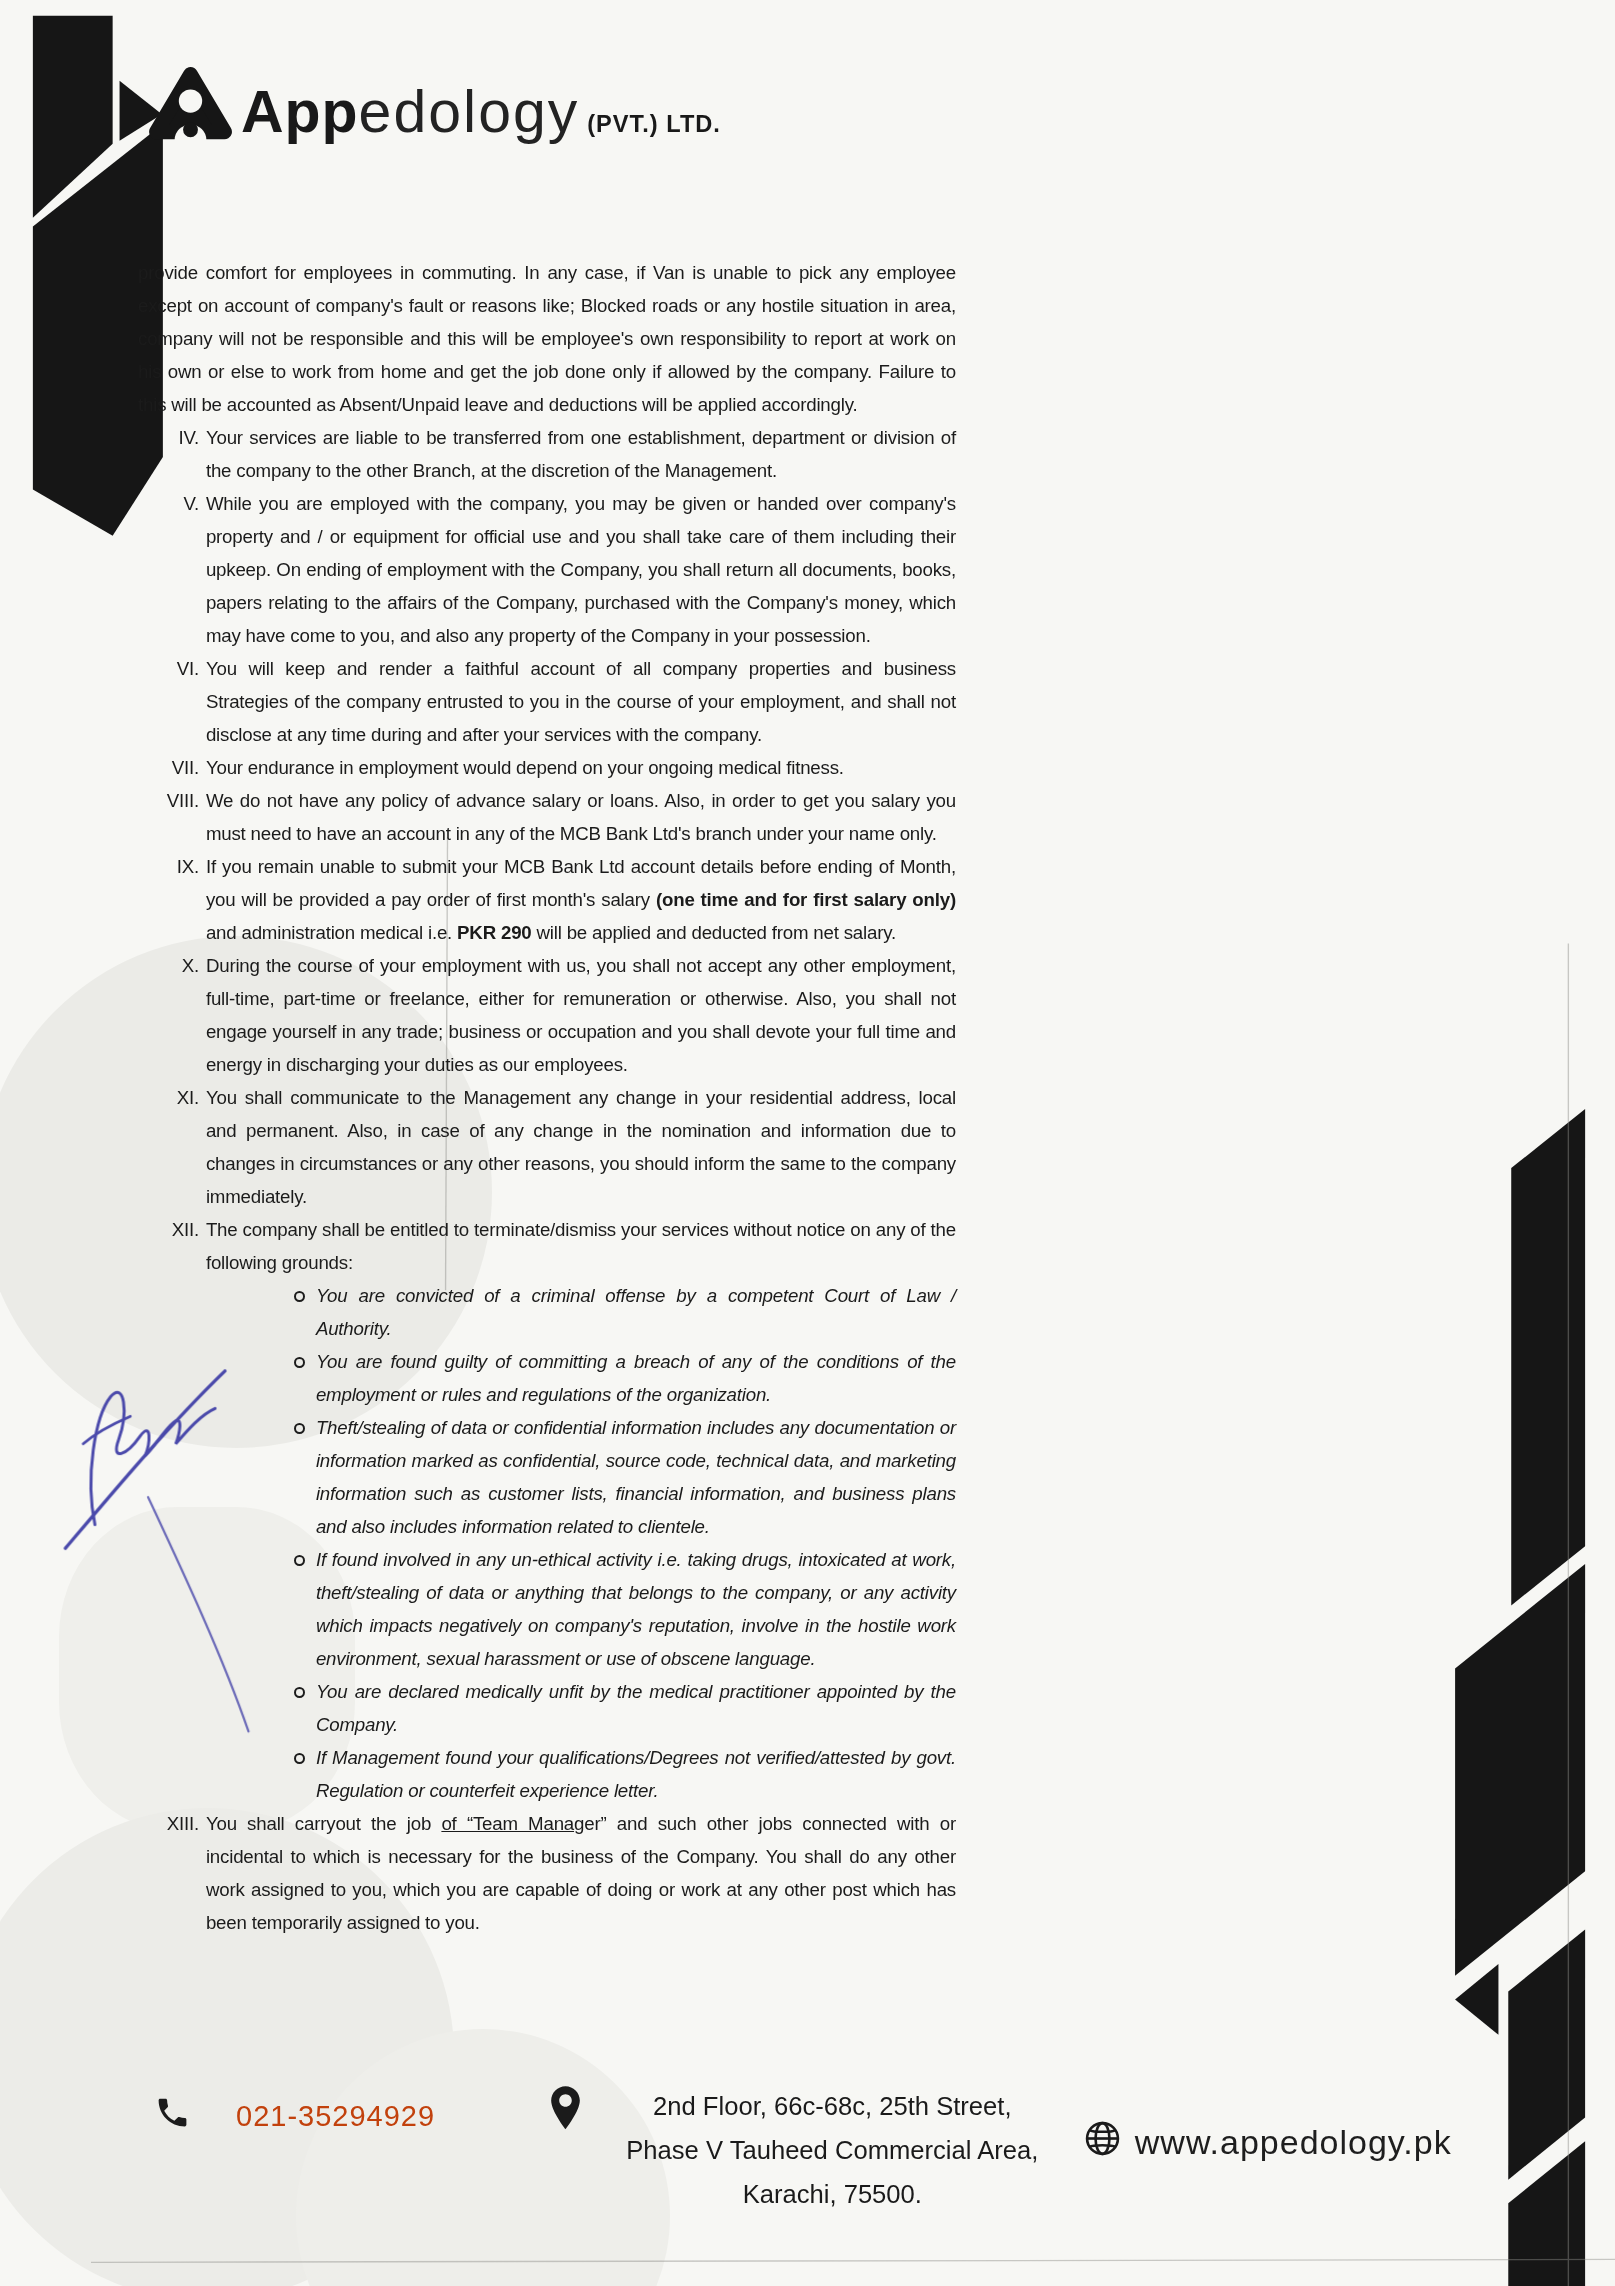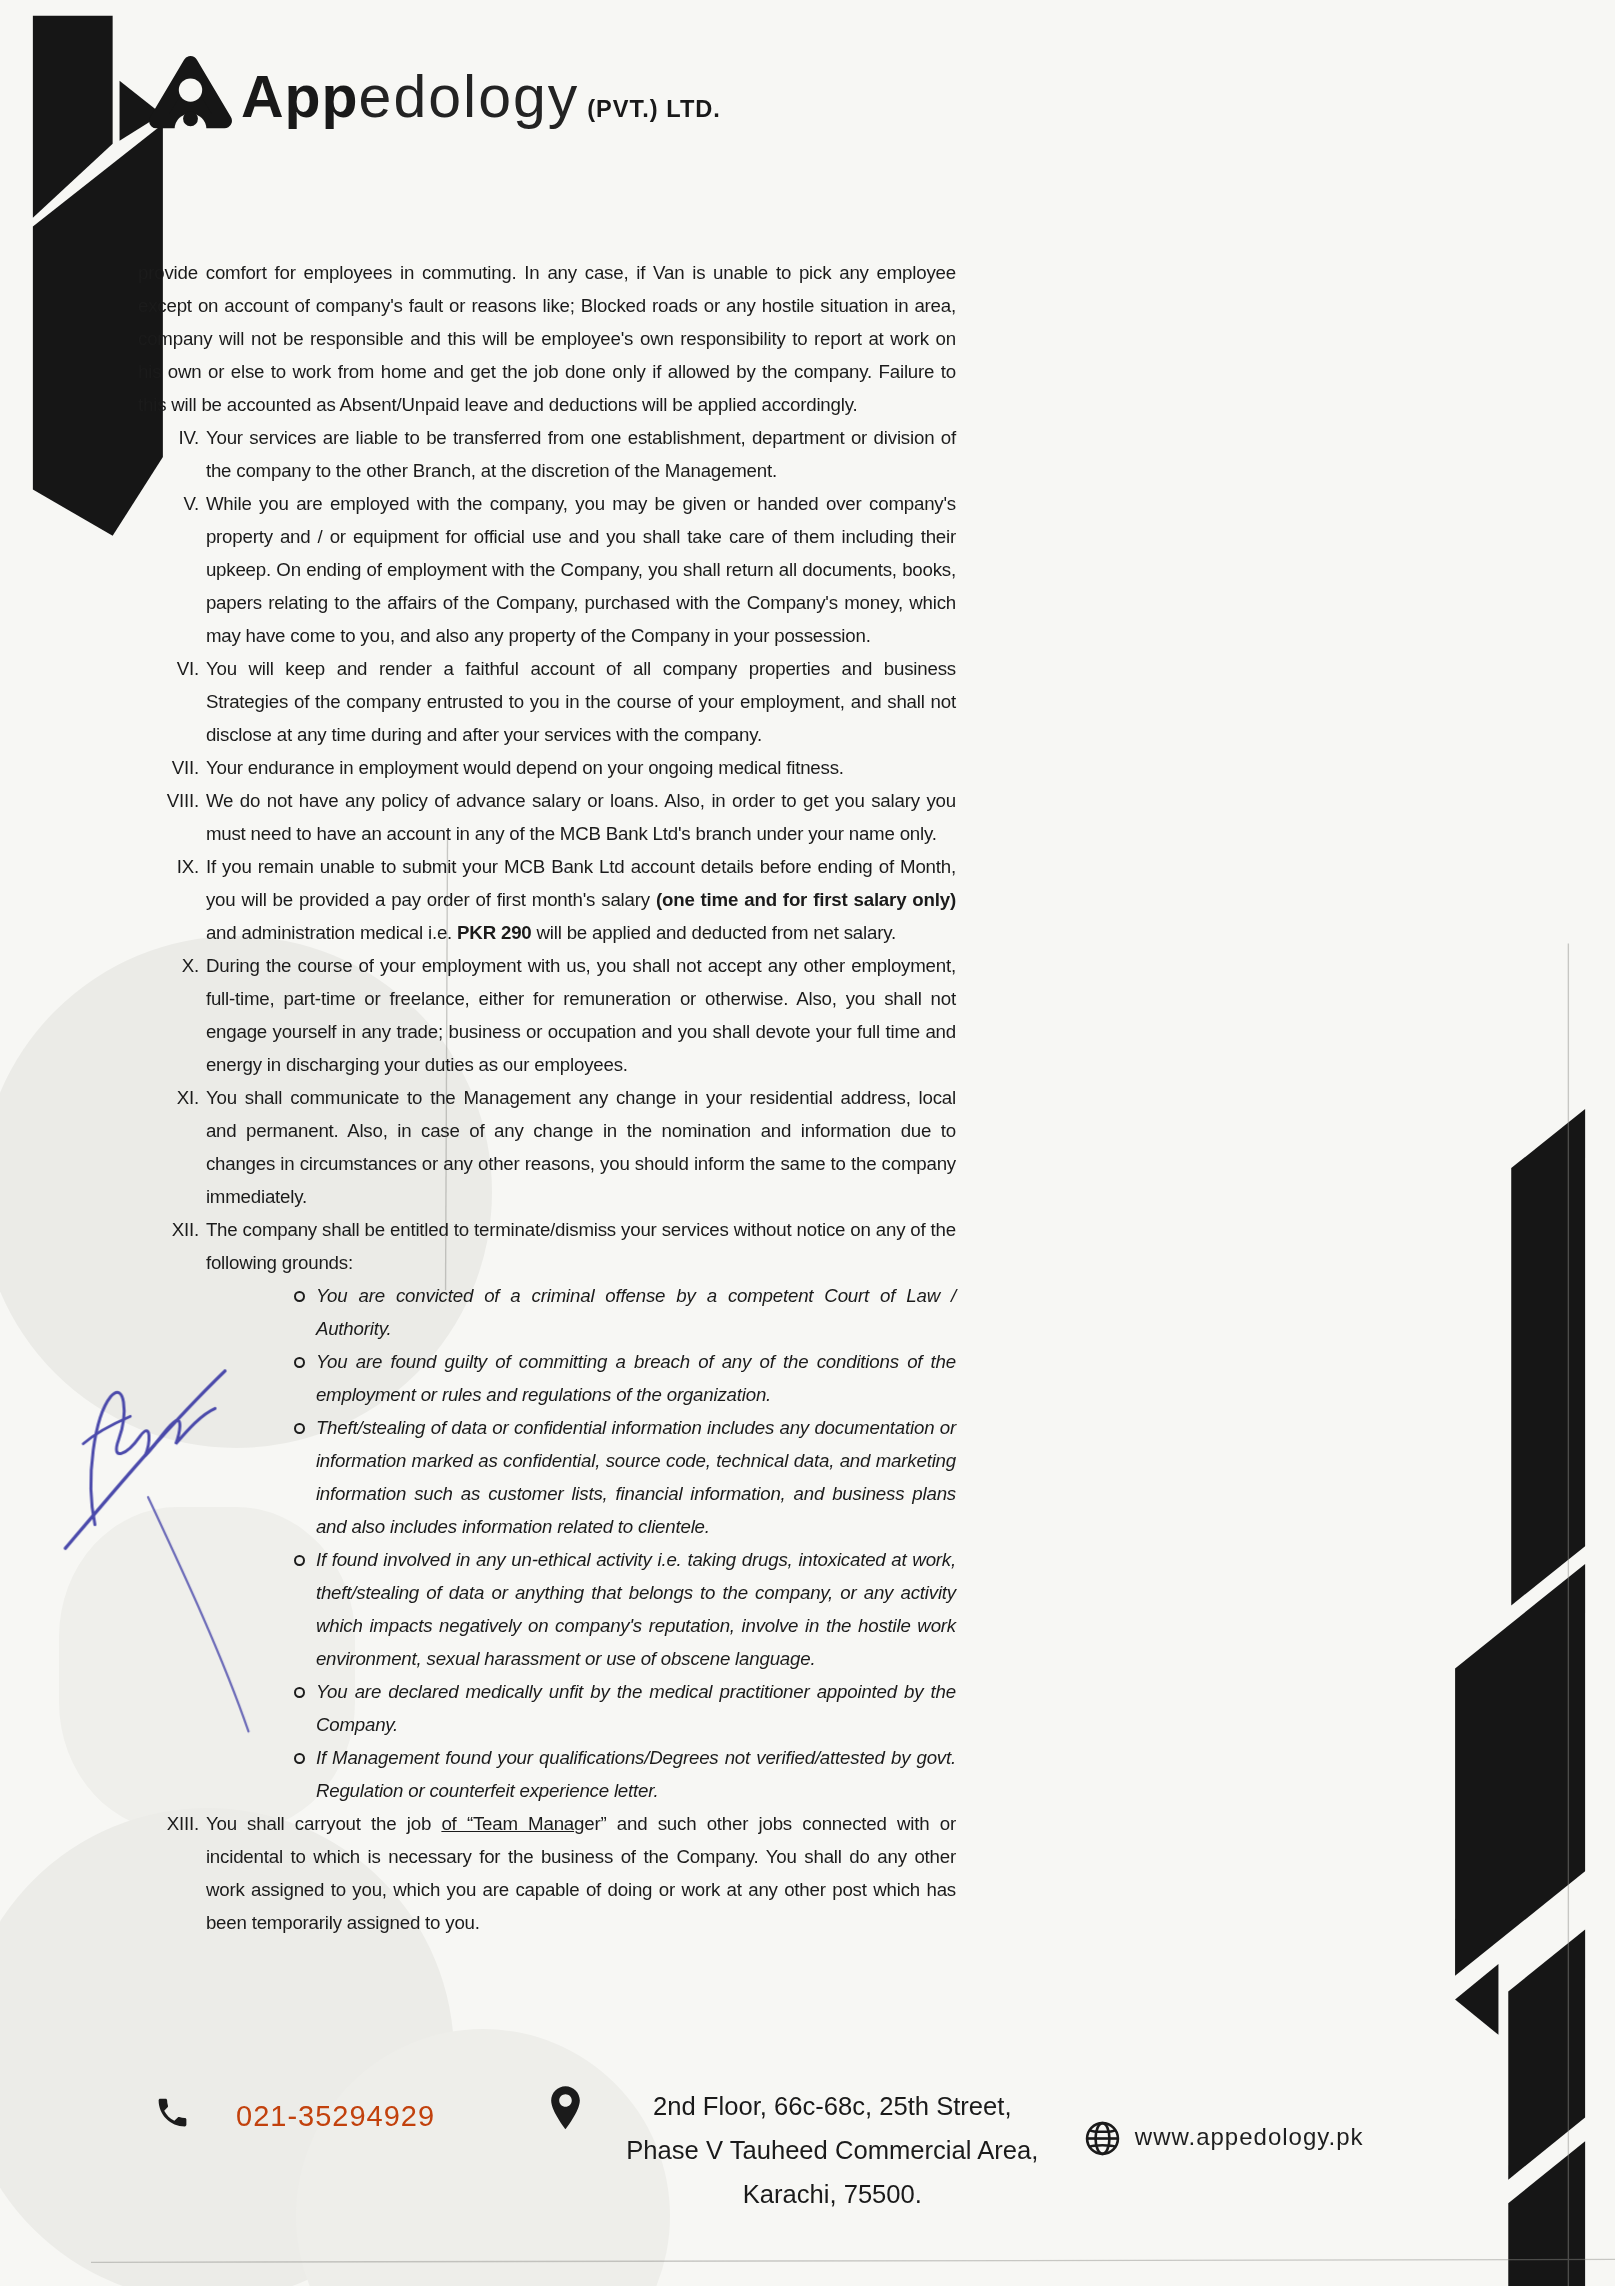--- a/index.html
+++ b/index.html
@@ -14,21 +14,21 @@
   
   .blob{position:absolute;border-radius:50%;z-index:1;}
   .blob.b1{left:-19.7px;top:936px;width:512px;height:512px;background:#ebebe7;}
   .blob.b2{left:-39px;top:1808px;width:493px;height:493px;background:#ecece8;}
   .blob.b3{left:296px;top:2029px;width:374px;height:374px;background:#eeeeea;}
   .blob.b4{left:59px;top:1507px;width:296px;height:325px;background:#efefeb;border-radius:40%;}
 
   svg.decor{position:absolute;left:0;top:0;z-index:2;pointer-events:none;}
 
   
-  #logo{position:absolute;left:148px;top:55px;z-index:5;display:flex;align-items:flex-start;}
+  #logo{position:absolute;left:148px;top:66px;z-index:5;display:flex;align-items:center;}
   #logo .mark{width:85px;height:85px;}
   #logo .word{margin-left:7.9px;margin-top:7.9px;white-space:nowrap;letter-spacing:1px;}
   #logo .word .app{font-size:59px;font-weight:800;color:#191919;}
   #logo .word .rest{font-size:59px;font-weight:400;color:#232323;letter-spacing:2px;}
   #logo .word .suffix{font-size:23.6px;font-weight:700;color:#191919;margin-left:7.9px;letter-spacing:1px;}
 
   
   #doc{
     position:absolute;left:138px;top:256px;width:818px;z-index:5;
     font-size:18.7px;line-height:33px;letter-spacing:-0.2px;
@@ -49,21 +49,21 @@
     border:2px solid #1c1c1c;border-radius:50%;background:transparent;
   }
 
   
   .footer-item{position:absolute;z-index:5;display:flex;align-items:flex-start;}
   #f-phone{left:154px;top:2094px;}
   #f-phone .txt{font-size:29px;margin-left:45px;margin-top:5.9px;letter-spacing:1px;color:#c2410c;}
   #f-addr{left:544px;top:2084px;}
   #f-addr .txt{margin-left:13.8px;width:463px;text-align:center;font-size:25.6px;line-height:44px;color:#1a1a1a;}
   #f-web{left:1084px;top:2120px;}
-  #f-web .txt{font-size:24px;margin-left:13.8px;margin-top:3px;letter-spacing:1px;color:#1e1e1e;}
+  #f-web .txt{font-size:34px;margin-left:13.8px;margin-top:3px;letter-spacing:1px;color:#1e1e1e;}
   .f-icon{flex:0 0 auto;}
 </style>
 </head>
 <body>
 
 <div id="page">
 
   <div class="blob b1"></div>
   <div class="blob b4"></div>
   <div class="blob b2"></div>

